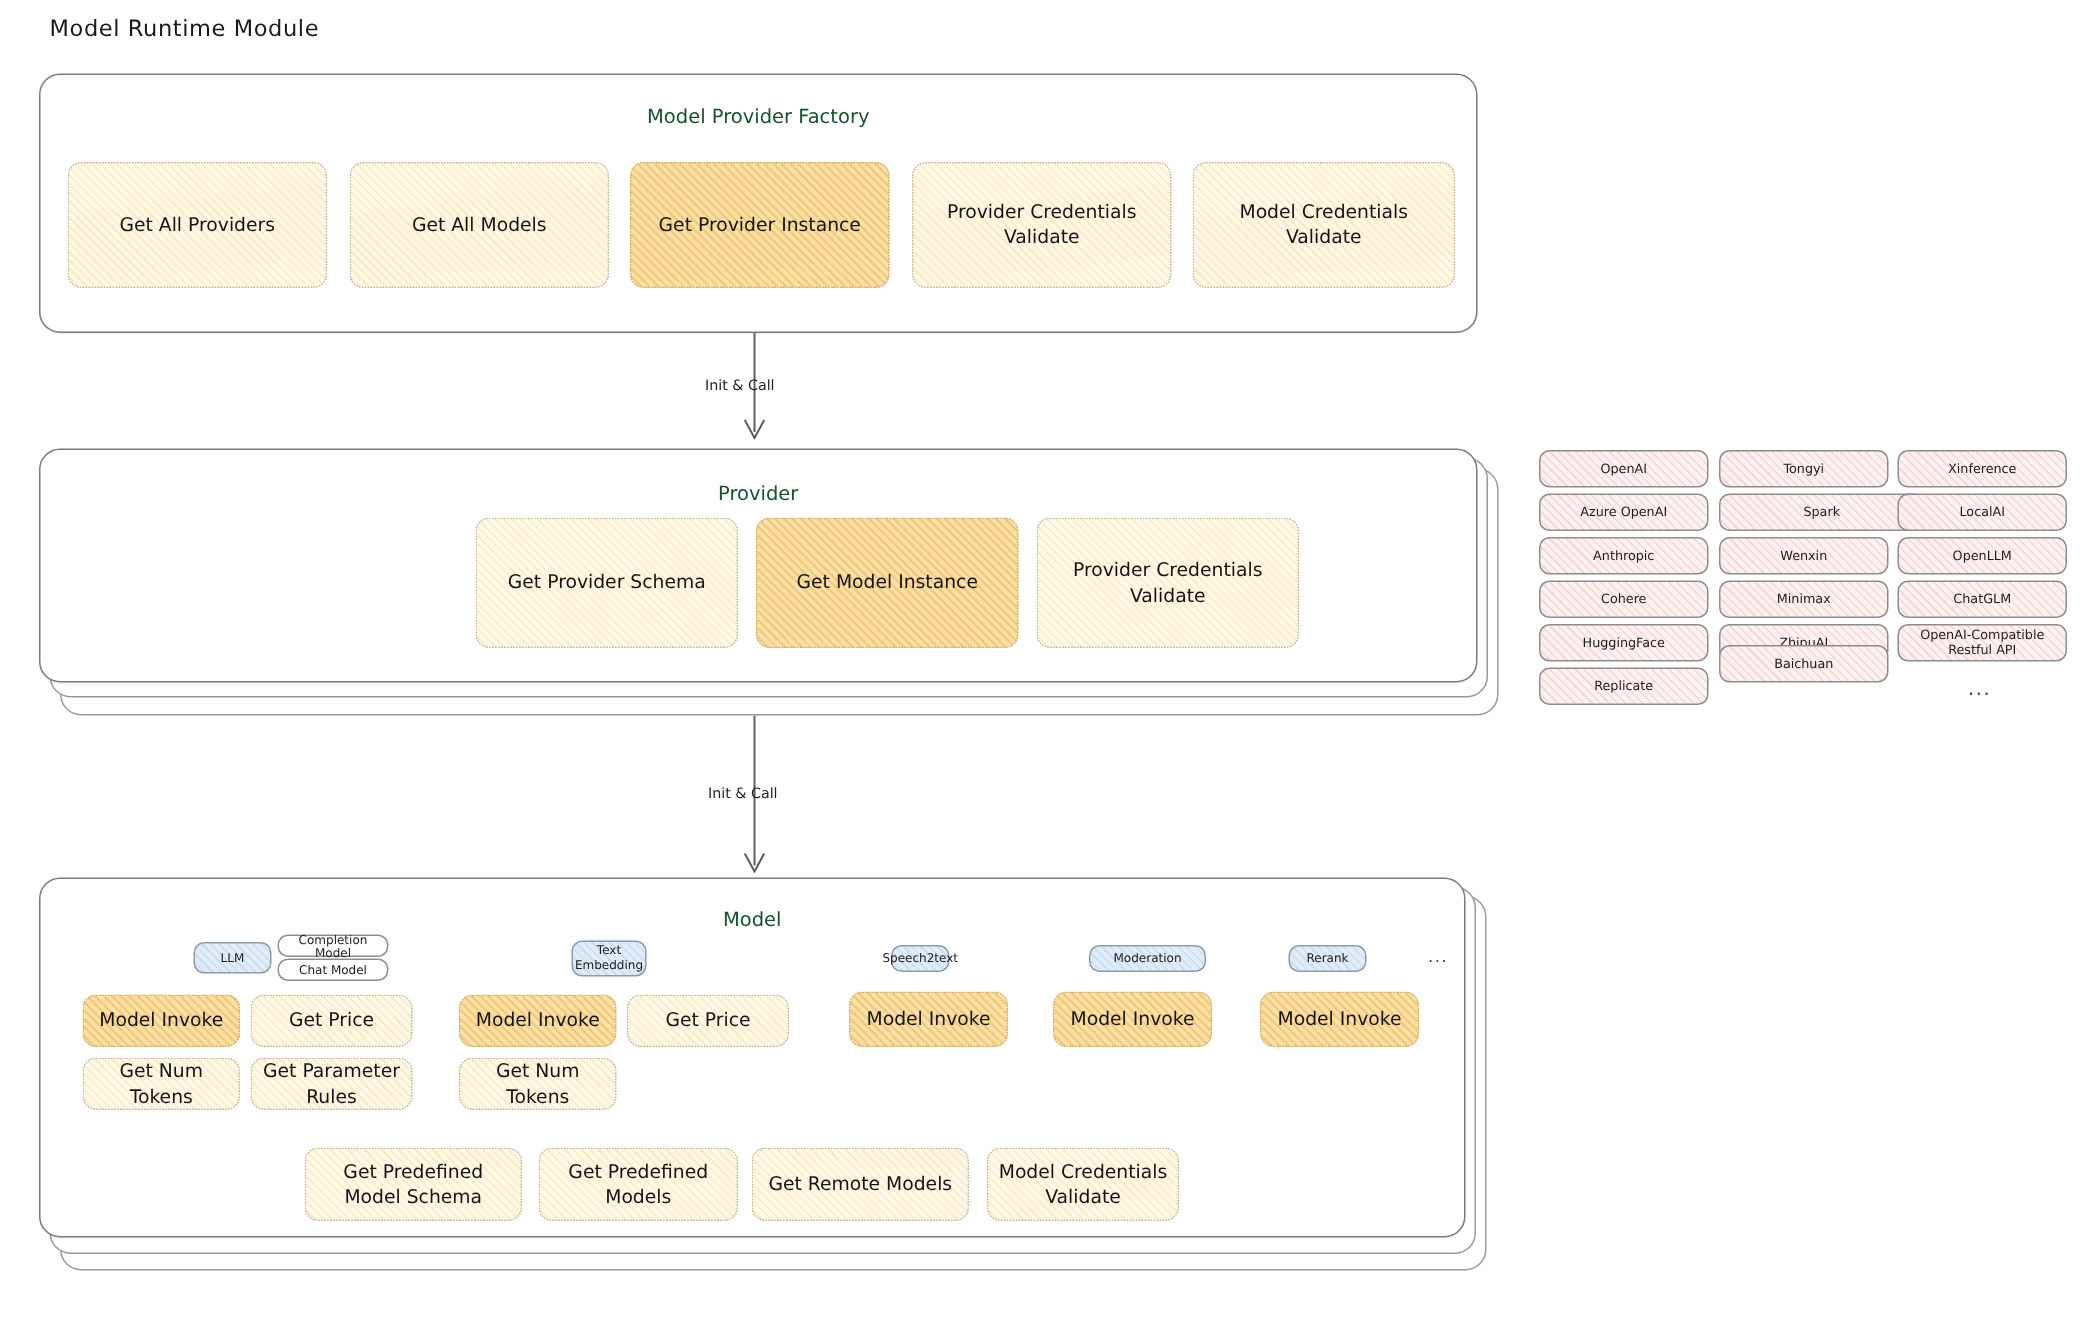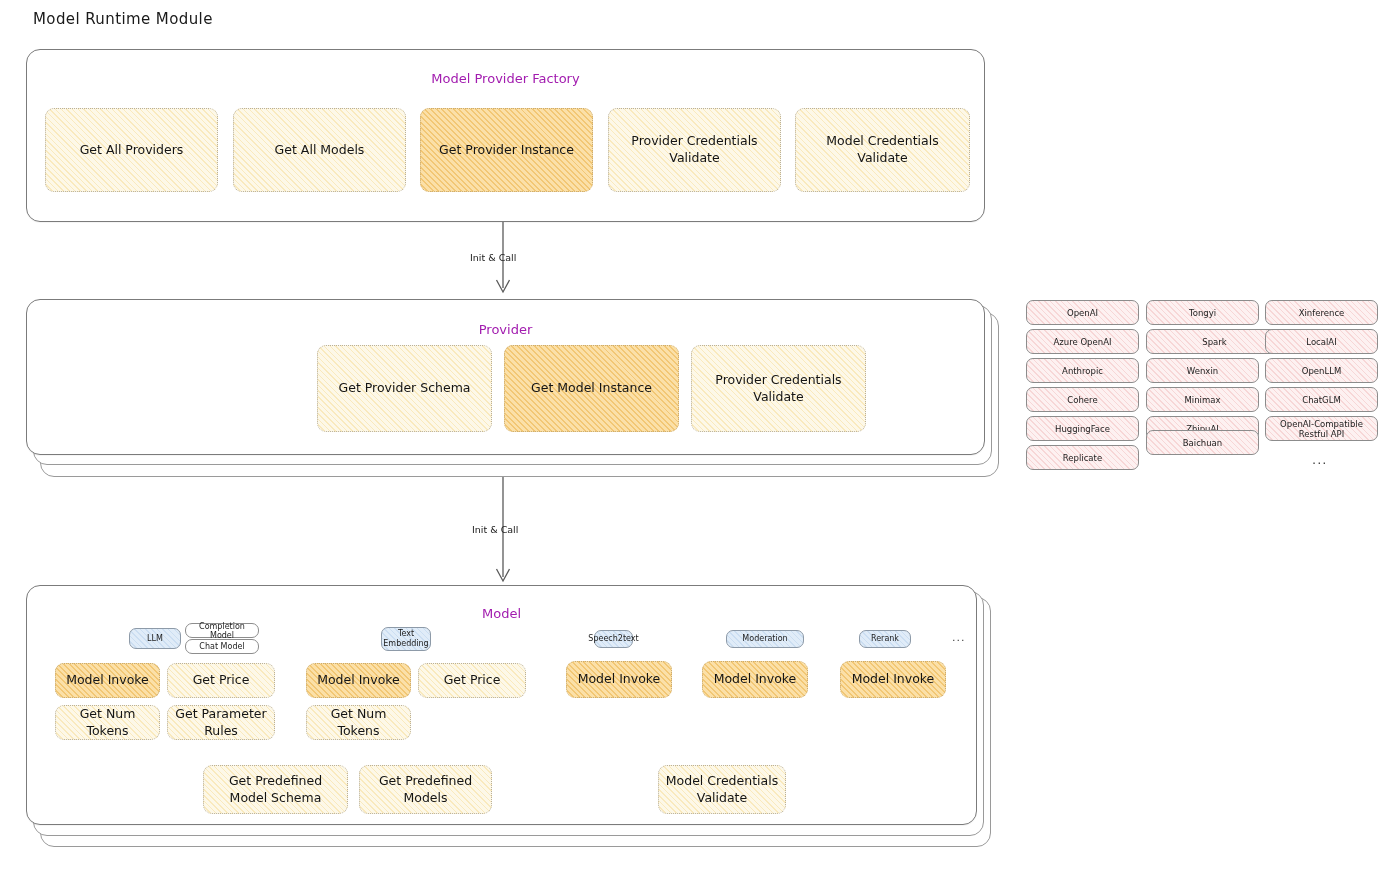--- a/index.html
+++ b/index.html
@@ -31,21 +31,21 @@
     background: #ffffff;
     border: 1.4px solid #7b7b7b;
     border-radius: 14px;
     box-shadow: 0 1px 0 rgba(0,0,0,0.04);
   }
   .container-title {
     position: absolute;
     left: 0; right: 0;
     text-align: center;
     font-size: 13px;
-    color: #a21caf;
+    color: #14532d;
   }
 
   
   .stack-layer {
     position: absolute;
     background: #ffffff;
     border: 1.3px solid #9a9a9a;
     border-radius: 14px;
   }
 
@@ -241,15 +241,16 @@
   <div class="node" style="left:306px; top:705px; width:105px; height:35px;">Get Num Tokens</div>
 
   <div class="node highlight" style="left:566px; top:661px; width:106px; height:37px;">Model Invoke</div>
 
   <div class="node highlight" style="left:702px; top:661px; width:106px; height:37px;">Model Invoke</div>
 
   <div class="node highlight" style="left:840px; top:661px; width:106px; height:37px;">Model Invoke</div>
 
   <div class="node" style="left:203px; top:765px; width:145px; height:49px;">Get Predefined Model Schema</div>
   <div class="node" style="left:359px; top:765px; width:133px; height:49px;">Get Predefined Models</div>
+  <div class="node" style="left:501px; top:765px; width:145px; height:49px;">Get Remote Models</div>
   <div class="node" style="left:658px; top:765px; width:128px; height:49px;">Model Credentials Validate</div>
 
 </div>
 
 </body></html>

